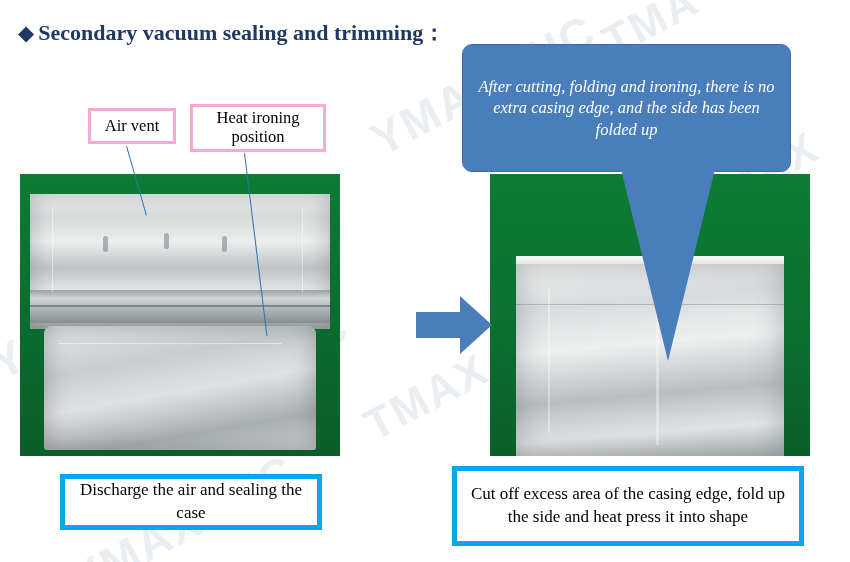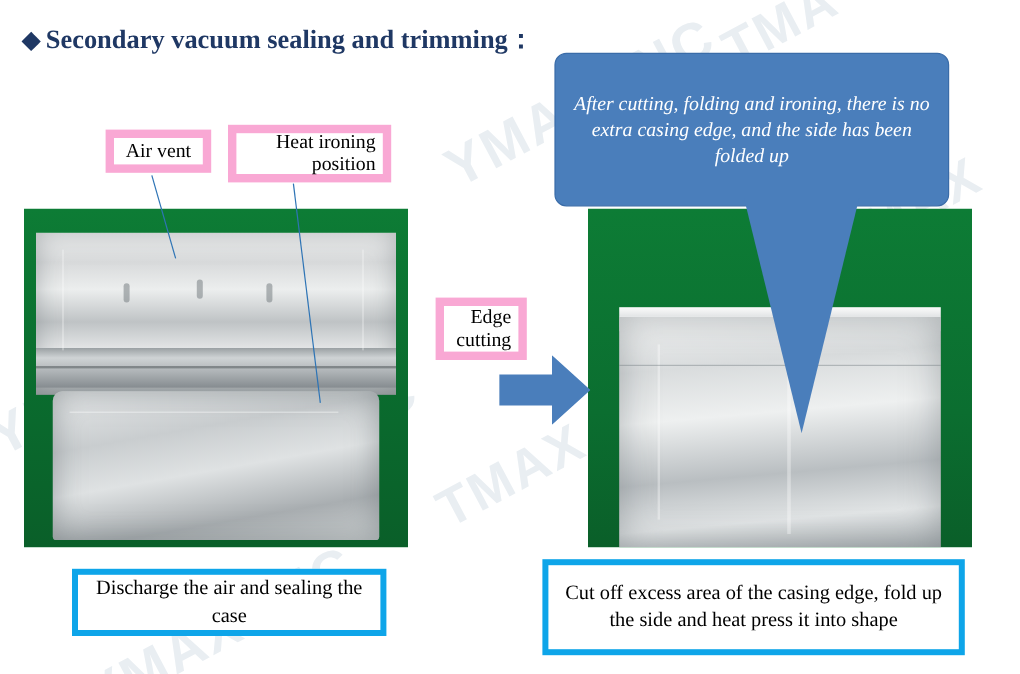--- a/index.html
+++ b/index.html
@@ -49,24 +49,24 @@
     color: #1f3864;
     font-size: 22px;
     font-weight: bold;
     font-family: "Liberation Serif", serif;
     white-space: nowrap;
   }
 
   
   .label-box {
     position: absolute;
-    border: 7px solid #f9a8d4;
+    border: 3px solid #f9a8d4;
     background: #ffffff;
     color: #000000;
-    text-align: right;
+    text-align: center;
     font-size: 16.5px;
     line-height: 1.15;
     display: flex;
     align-items: center;
     justify-content: center;
     padding: 3px 6px;
     box-sizing: border-box;
   }
 
   .caption-box {
@@ -259,21 +259,20 @@
     <div class="sheen" style="left:52%; top:38%; width:3px; height:58%;"></div>
     <div class="darkline" style="left:8%; top:46%; width:84%; height:1px;"></div>
   </div>
 
   <div class="label-box" style="left:88px; top:108px; width:88px; height:36px;">Air vent</div>
   <div class="label-box" style="left:190px; top:104px; width:136px; height:48px;">Heat ironing position</div>
 
   <div class="leader" style="left:127px; top:146px; width:72px; transform: rotate(74deg);"></div>
   <div class="leader" style="left:245px; top:153px; width:184px; transform: rotate(83deg);"></div>
 
-  <div class="label-box" style="left:363px; top:248px; width:76px; height:52px;">Edge cutting</div>
 
   <svg id="arrow" viewBox="0 0 76 58">
     <polygon points="0,16 44,16 44,0 76,29 44,58 44,42 0,42" fill="#4a7ebb"></polygon>
   </svg>
 
   <div id="speech">After cutting, folding and ironing, there is no extra casing edge, and the side has been folded up</div>
   <svg id="speech-tail" viewBox="0 0 120 200">
     <polygon points="0,0 96,0 48,196" fill="#4a7ebb"></polygon>
   </svg>
 

